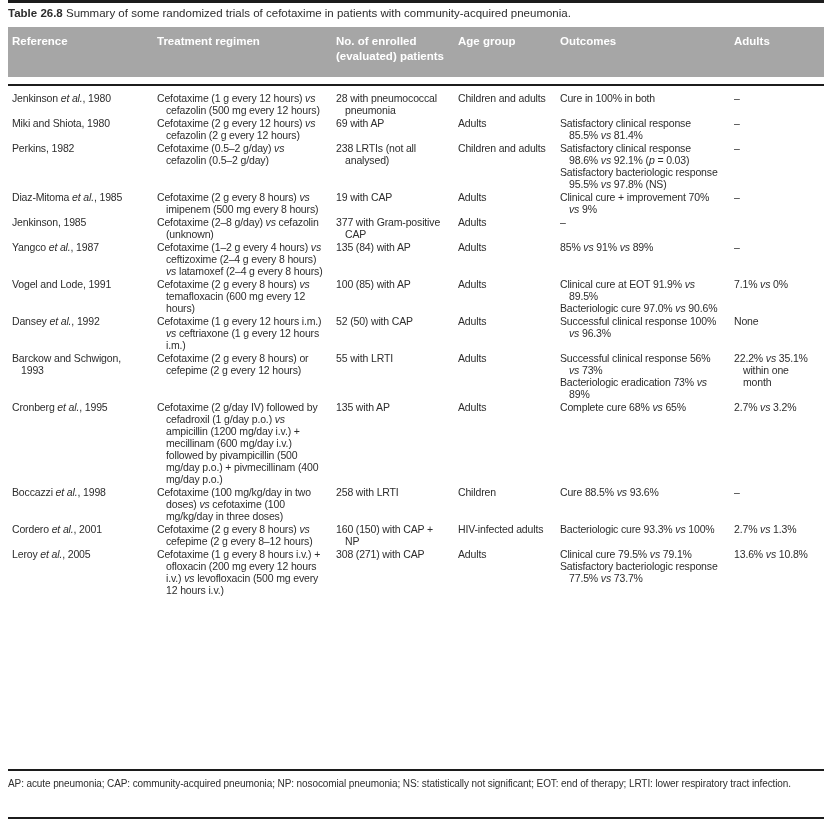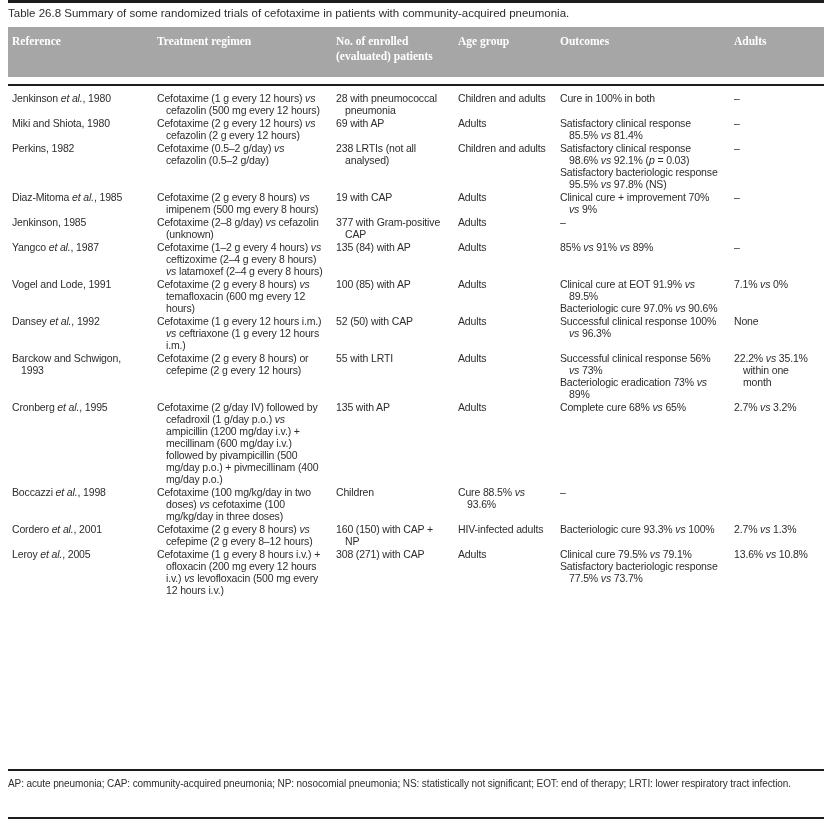--- a/index.html
+++ b/index.html
@@ -19,34 +19,34 @@
   }
   #rule-top    { top: 0;     height: 3px; }
   #rule-mid    { top: 84px;  height: 2px; }
   #rule-foot   { top: 769px; height: 2px; }
   #rule-bottom { top: 817px; height: 2px; }
 
   #table-title {
     position: absolute; top: 6px; left: 8px; width: 816px;
     font-size: 11.5px; line-height: 14px;
   }
-  #table-title .tlabel { font-weight: normal; }
+  #table-title .tlabel { font-weight: bold; }
 
   #thead {
     position: absolute; top: 27px; left: 8px; width: 816px; height: 50px;
     box-sizing: border-box;
     background: var(--header-bg, #a6a6a6);
     color: var(--header-text, #ffffff);
     display: grid;
     grid-template-columns: 145px 179px 122px 102px 174px 94px;
     font-weight: bold; font-size: 11.5px; line-height: 15px;
     padding-top: 7px;
   }
   #thead .hcell {
-    padding: 0 8px 0 4px; box-sizing: border-box; font-family: Liberation Serif, serif;
+    padding: 0 8px 0 4px; box-sizing: border-box;
   }
 
   #tbody {
     position: absolute; top: 92px; left: 8px; width: 816px;
     max-height: 676px; overflow: hidden;
     font-size: 10.5px; line-height: 12px; letter-spacing: -0.15px;
   }
   .row {
     display: grid;
     grid-template-columns: 145px 179px 122px 102px 174px 94px;
@@ -288,20 +288,23 @@
       </div>
     </div>
     <div class="row">
       <div class="cell">
         <div class="hang">Boccazzi <i>et al.</i>, 1998</div>
       </div>
       <div class="cell">
         <div class="hang">Cefotaxime (100 mg/kg/day in two doses) <i>vs</i> cefotaxime (100 mg/kg/day in three doses)</div>
       </div>
       <div class="cell">
+        <div class="hang">258 with LRTI</div>
+      </div>
+      <div class="cell">
         <div class="hang">Children</div>
       </div>
       <div class="cell">
         <div class="hang">Cure 88.5% <i>vs</i> 93.6%</div>
       </div>
       <div class="cell">
         <div class="hang">–</div>
       </div>
     </div>
     <div class="row">

